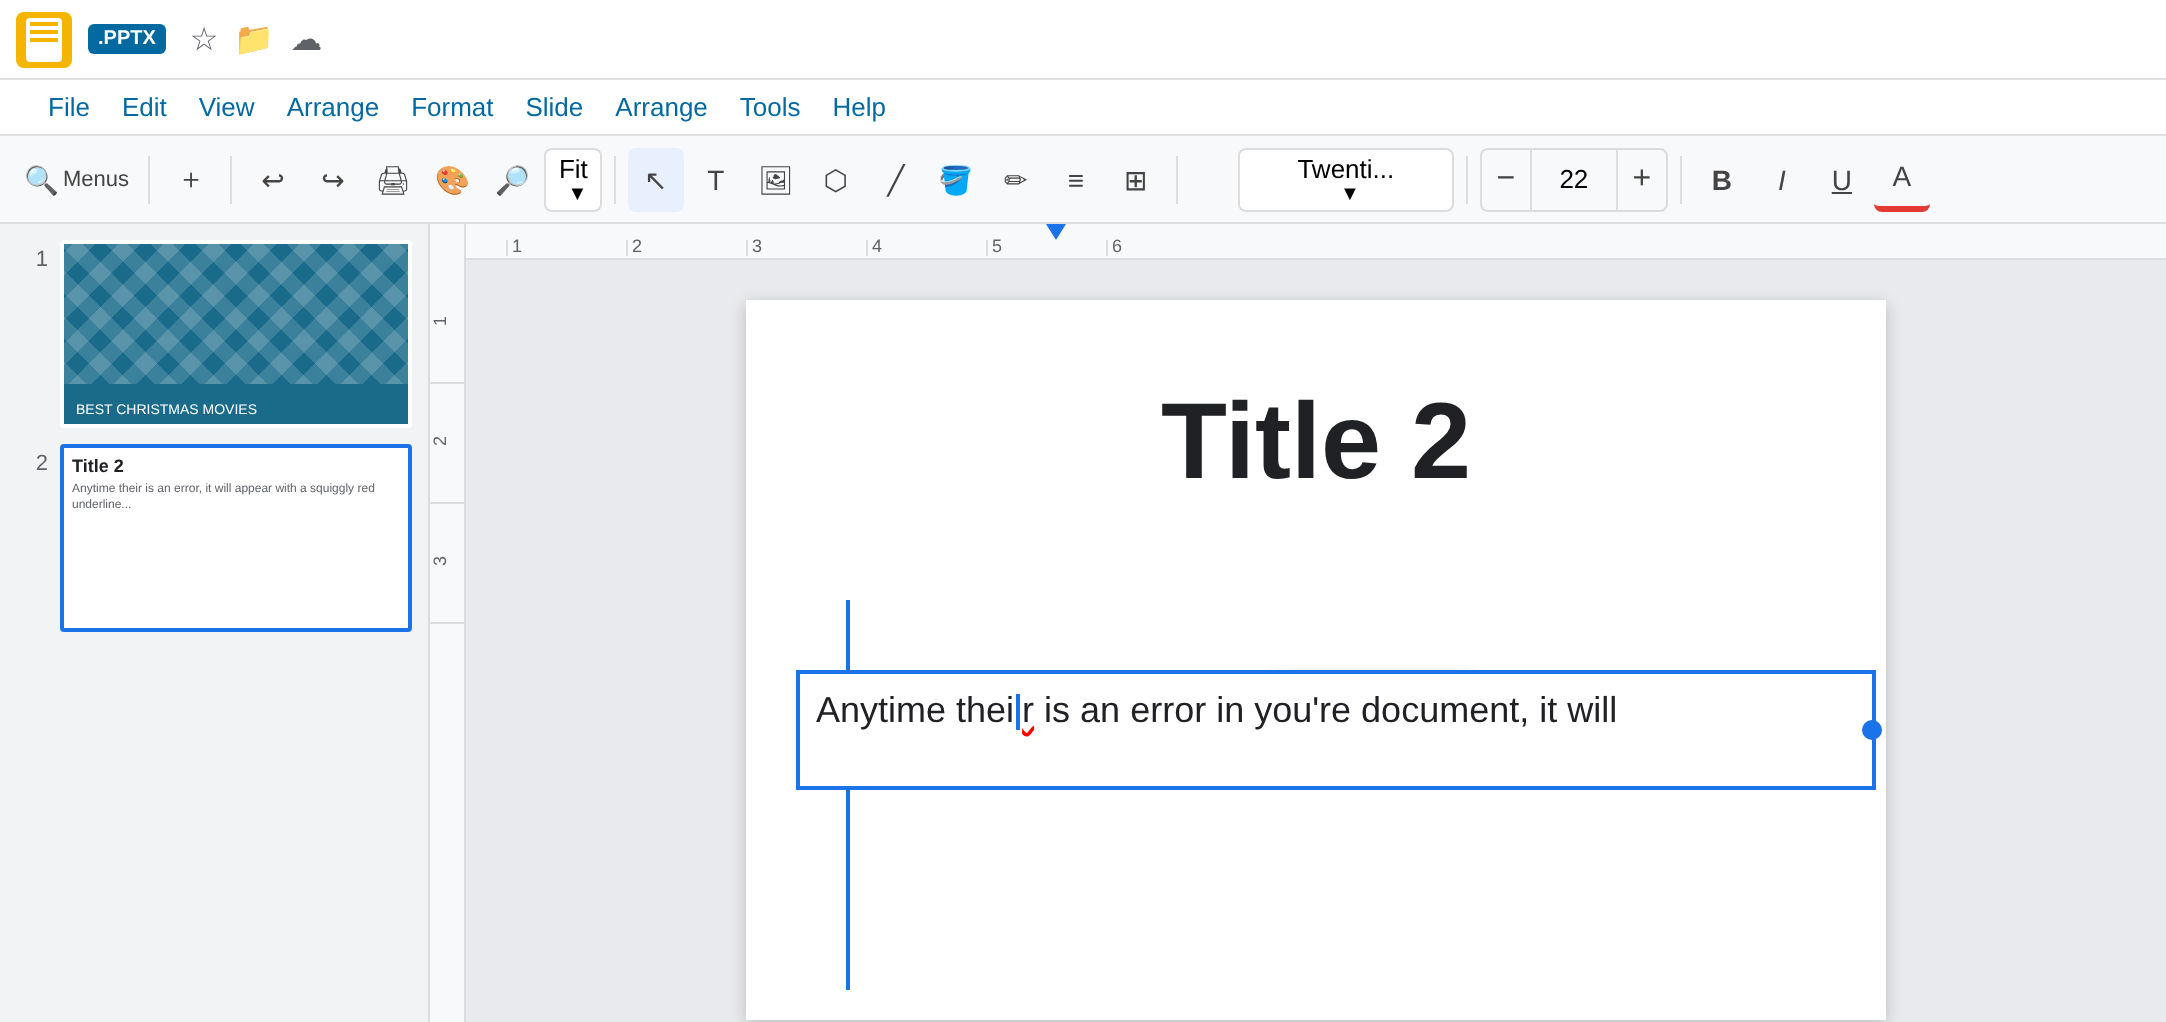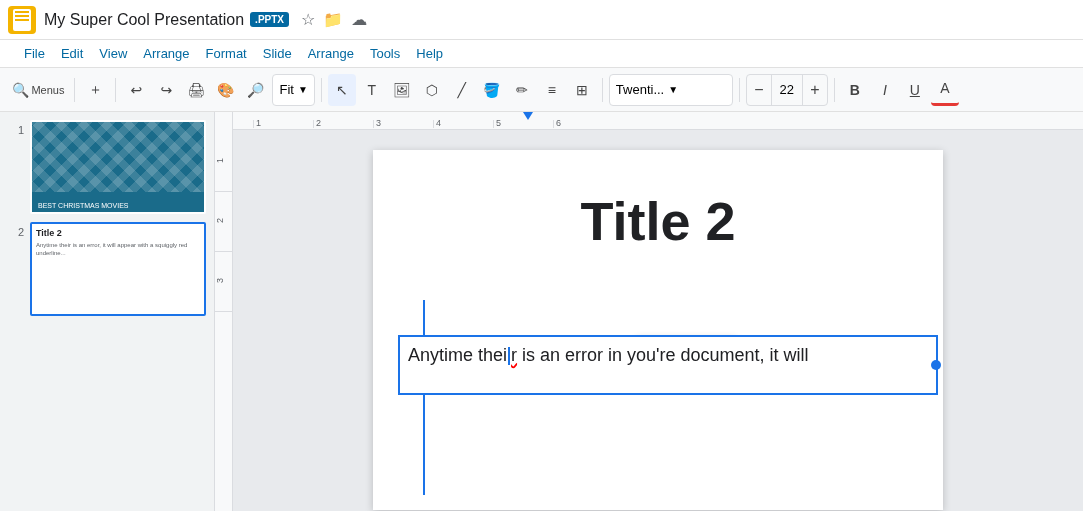--- a/index.html
+++ b/index.html
@@ -102,39 +102,41 @@
     }
     .toolbar-select {
       display: flex; align-items: center;
       border: 1px solid #dadce0;
       border-radius: 4px;
       padding: 2px 6px;
       font-size: 13px;
       cursor: pointer;
       background: #fff;
       height: 32px;
+      flex-direction: column;
     }
     .toolbar-select-font {
-      width: 124px;
+      width: 108px;
+      margin-left: 24px;
     }
     .toolbar-font-size {
       display: flex; align-items: center;
       border: 1px solid #dadce0;
       border-radius: 4px;
       height: 32px;
     }
     .font-size-btn {
       width: 24px; height: 32px;
       display: flex; align-items: center; justify-content: center;
       cursor: pointer;
       font-size: 16px;
       color: #444;
     }
     .font-size-val {
-      width: 32px; text-align: center;
+      width: 44px; text-align: center;
       font-size: 13px;
       border-left: 1px solid #dadce0;
       border-right: 1px solid #dadce0;
       height: 100%;
       display: flex; align-items: center; justify-content: center;
     }
     .toolbar-btn-active {
       background: #e8f0fe;
     }
 
@@ -405,21 +407,20 @@
       flex: 1;
     }
   </style>
 </head>
 <body>
 
 <div class="title-bar">
   <div class="app-logo">
     <div class="app-logo-inner"></div>
   </div>
-  <span class="title-text">My Super Cool Presentation</span>
   <span class="pptx-badge">.PPTX</span>
   <span class="title-icon">☆</span>
   <span class="title-icon">📁</span>
   <span class="title-icon">☁</span>
 </div>
 
 <div class="menu-bar">
   <span class="menu-item">File</span>
   <span class="menu-item">Edit</span>
   <span class="menu-item">View</span>

